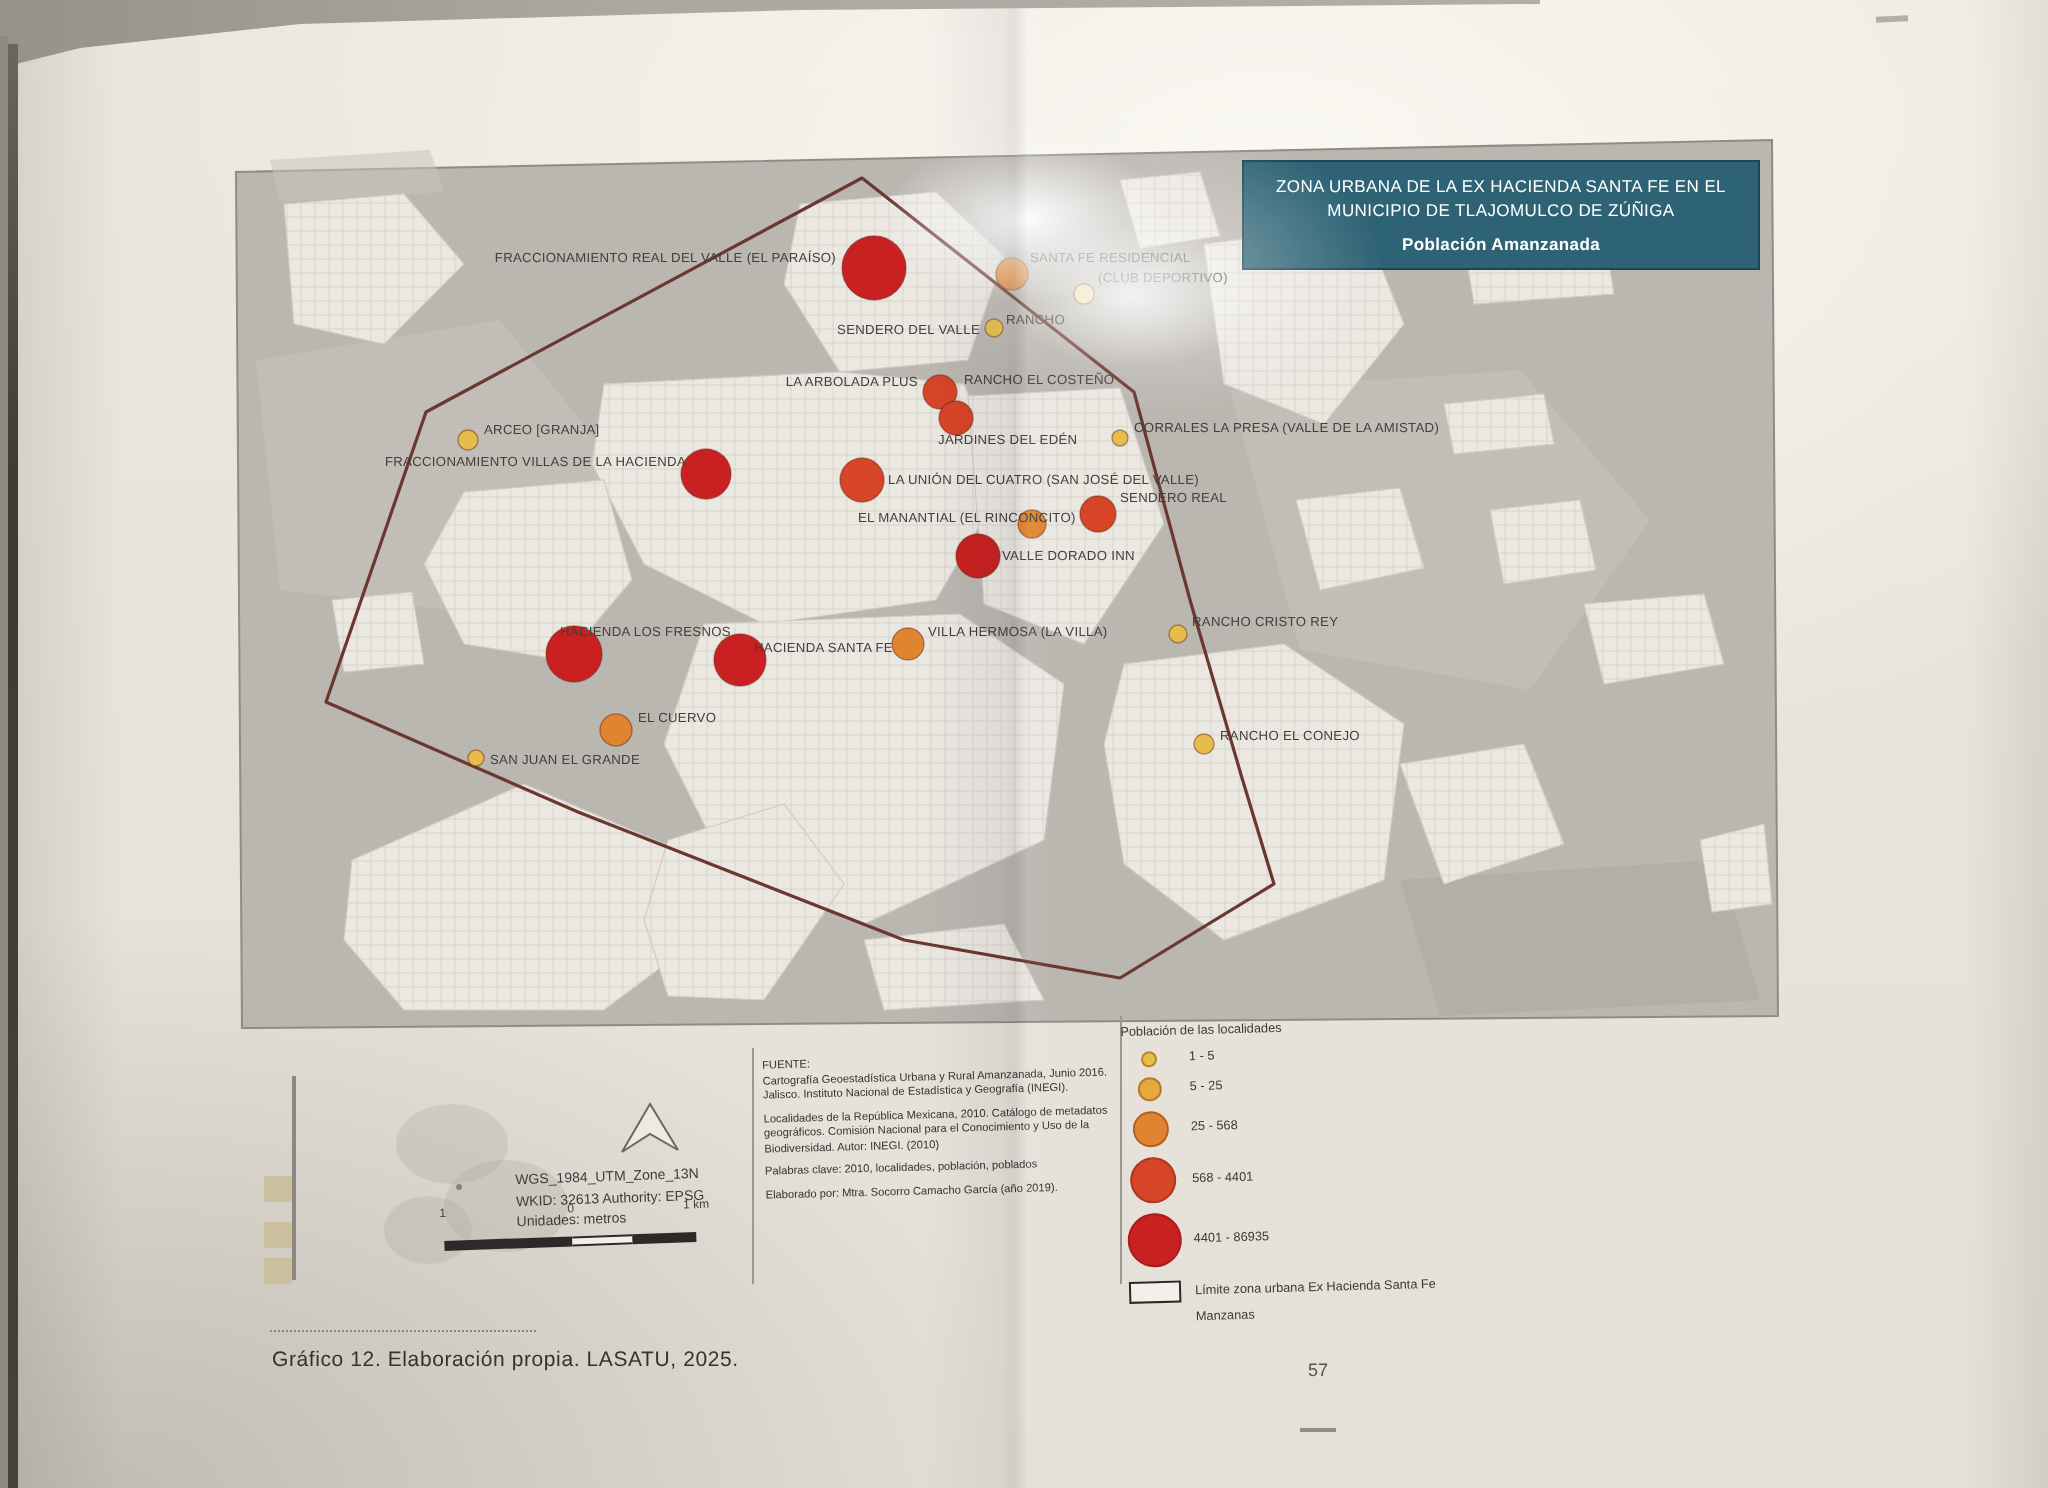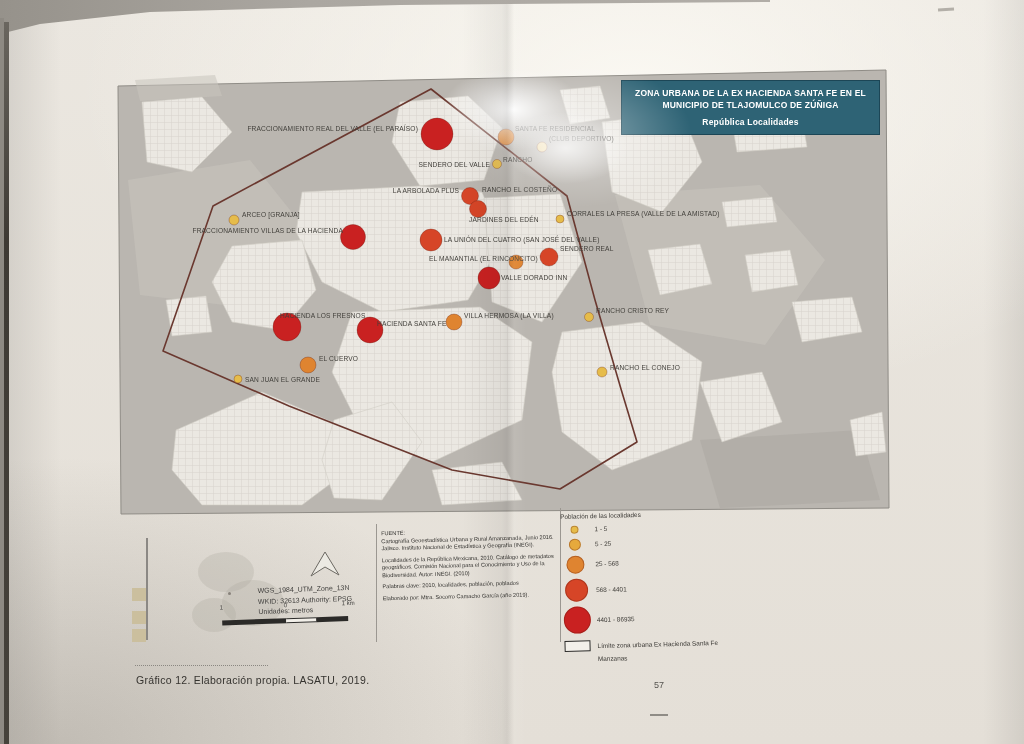--- a/index.html
+++ b/index.html
@@ -34,21 +34,21 @@
   .zonedark{fill:#aaa6a0;opacity:.5;}
   .blk{fill:url(#manz);stroke:#d0ccc5;stroke-width:.6;}
   .boundary{fill:none;stroke:#6a382f;stroke-width:1.6;stroke-linejoin:round;}
   .dot{stroke:rgba(100,30,15,.45);stroke-width:.7;}
   .loclabel{font:6.6px "Liberation Sans",sans-serif;fill:#413f3a;letter-spacing:.15px;}
   .narrow{fill:#eceae3;stroke:#6b6862;stroke-width:1;}
   
   .titlebox{position:absolute;left:621px;top:80px;width:259px;height:55px;z-index:5;
     background:#2e6375;border:1px solid #1c4656;box-sizing:border-box;
     color:#fff;text-align:center;padding-top:6px;}
-  .titlebox .t1{font-size:8.5px;font-weight:bold;line-height:1.45;padding:0 10px;letter-spacing:.2px;}
+  .titlebox .t1{font-size:8.5px;font-weight:normal;line-height:1.45;padding:0 10px;letter-spacing:.2px;}
   .titlebox .t2{font-size:8.5px;font-weight:bold;margin-top:5px;letter-spacing:.2px;}
   
   .vline{position:absolute;width:1px;background:#9b9791;z-index:2;}
   #vl-squares{left:146px;top:538px;height:102px;width:2px;background:#8b8884;}
   #vl-1{left:376px;top:524px;height:118px;}
   #vl-2{left:560px;top:508px;height:134px;}
   .sq{position:absolute;left:132px;width:14px;height:13px;background:#cbbf9e;z-index:2;}
   .inset-blob{position:absolute;border-radius:50%;background:rgba(170,165,156,.28);z-index:2;}
   .inset-dot{position:absolute;width:3px;height:3px;border-radius:50%;background:rgba(90,85,78,.6);z-index:2;}
   .proj{position:absolute;left:258px;top:584px;width:120px;z-index:2;
@@ -174,21 +174,21 @@
 
     <path class="narrow" d="M325,552 L311,576 L325,567 L339,575 Z"></path>
   </svg>
 
   <div class="glare" id="glare3"></div>
   <div class="glare" id="glare1"></div>
   <div class="glare" id="glare2"></div>
 
   <div class="titlebox">
     <div class="t1">ZONA URBANA DE LA EX HACIENDA SANTA FE EN EL MUNICIPIO DE TLAJOMULCO DE ZÚÑIGA</div>
-    <div class="t2">República Localidades</div>
+    <div class="t2">Población Amanzanada</div>
   </div>
 
   <div class="sq" style="top:588px"></div>
   <div class="sq" style="top:611px"></div>
   <div class="sq" style="top:629px"></div>
   <div class="vline" id="vl-squares"></div>
 
   <div class="inset-blob" style="left:198px;top:552px;width:56px;height:40px"></div>
   <div class="inset-blob" style="left:222px;top:580px;width:62px;height:46px"></div>
   <div class="inset-blob" style="left:192px;top:598px;width:44px;height:34px"></div>
@@ -262,21 +262,21 @@
     <div class="lrow rectrow">
       <div class="lsym">
           <div class="lrect"></div>
         </div>
       <span class="llab">Límite zona urbana Ex Hacienda Santa Fe</span>
     </div>
     <div class="manz-line">Manzanas</div>
   </div>
 
   <div class="dotline"></div>
-  <div class="caption">Gráfico 12. Elaboración propia. LASATU, 2019.</div>
+  <div class="caption">Gráfico 12. Elaboración propia. LASATU, 2025.</div>
   <div class="pagenum">57</div>
   <div class="pagenum-rule"></div>
   <div class="page-dash"></div>
 
   <div class="fold"></div>
   <div class="backdrop-top"></div>
   <div class="edge-left-outer"></div>
   <div class="edge-left-line"></div>
 </div>
 

